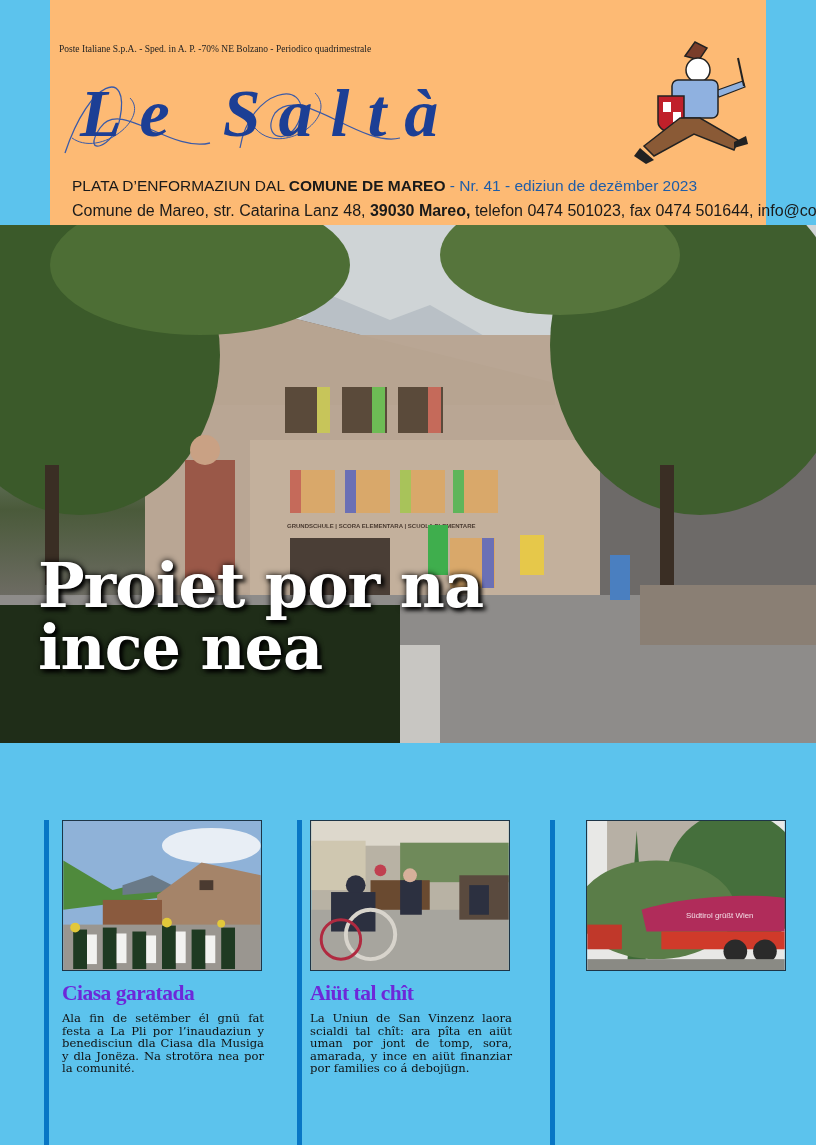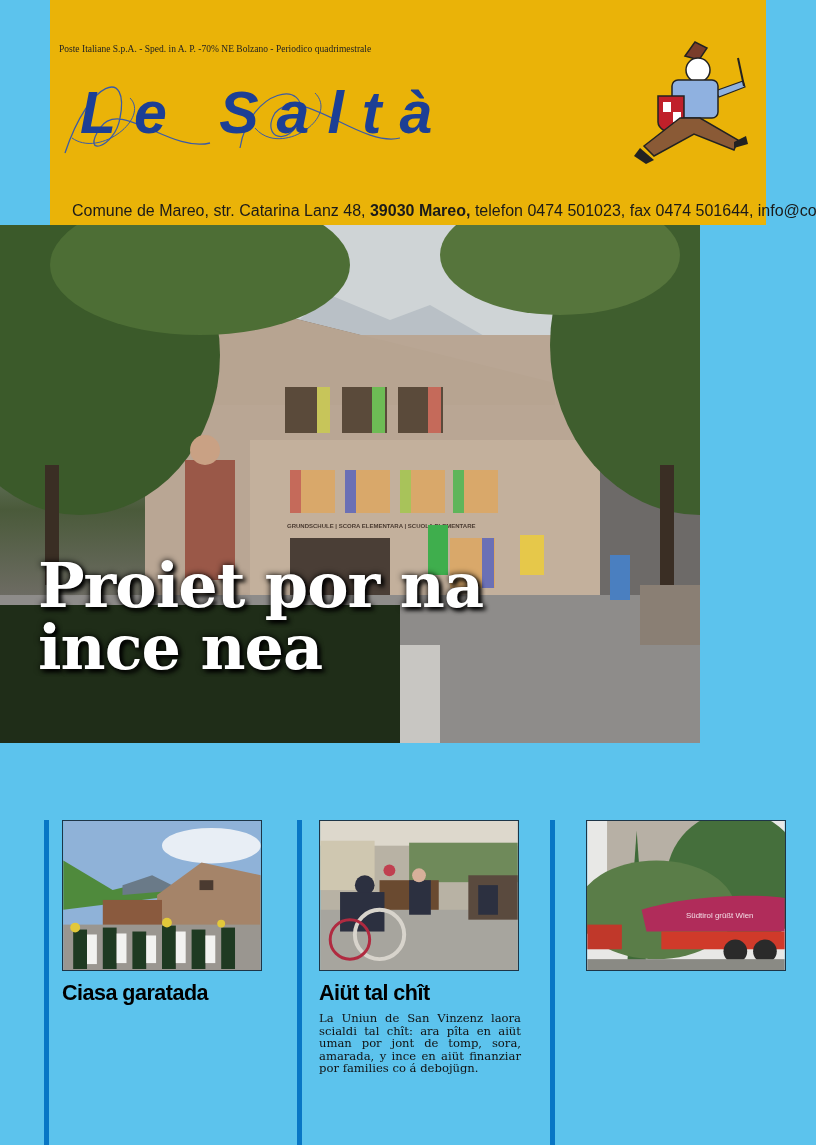--- a/index.html
+++ b/index.html
@@ -1,38 +1,38 @@
 <!DOCTYPE html>
 <html><head>
 <meta charset="utf-8">
 <style>
   * { box-sizing: border-box; margin: 0; padding: 0; }
   html, body { width: 816px; height: 1145px; overflow: hidden; }
   body { background: #5cc3ed; position: relative; font-family: "Liberation Sans", sans-serif; }
 
-  .masthead { position: absolute; left: 50px; top: 0; width: 716px; height: 225px; background: #eab308; }
+  .masthead { position: absolute; left: 50px; top: 0; width: 716px; height: 225px; background: #fdba74; }
   .postal { position: absolute; left: 9px; top: 44px; font-family: "Liberation Serif", serif; font-size: 9.5px; color: #222; }
   .logo { position: absolute; left: 10px; top: 58px; width: 530px; height: 110px; }
-  .logo-text { position: absolute; left: 20px; top: 0; font-family: Liberation Sans, sans-serif; font-style: italic; font-weight: bold;
-    font-size: 59px; color: #1c3f95; letter-spacing: 18px; line-height: 110px; }
+  .logo-text { position: absolute; left: 20px; top: 0; font-family: Liberation Serif, serif; font-style: italic; font-weight: bold;
+    font-size: 68px; color: #1c3f95; letter-spacing: 18px; line-height: 110px; }
   .mascot { position: absolute; left: 580px; top: 36px; width: 120px; height: 130px; }
   .subtitle { position: absolute; left: 22px; top: 177px; font-size: 15.5px; color: #1a1a1a; white-space: nowrap; }
   .subtitle b { font-weight: bold; }
   .subtitle .issue { color: #1f5da8; }
   .address { position: absolute; left: 22px; top: 202px; font-size: 16px; color: #1a1a1a; white-space: nowrap; }
 
-  .hero { position: absolute; left: 0; top: 225px; width: 700px; height: 518px; overflow: hidden;
+  .hero { position: absolute; left: 0; top: 225px; width: 816px; height: 518px; overflow: hidden;
     background: linear-gradient(180deg, #c7ccd0 0%, #9aa6a2 30%, #4a5a3a 55%, #6e6c64 72%, #8c8a88 100%); }
   .hero-title { position: absolute; left: 38px; top: 330px; font-family: "DejaVu Serif", serif; font-weight: bold;
     font-size: 62px; line-height: 62px; color: #ffffff; text-shadow: 3px 3px 4px #000, 0 0 6px #000; letter-spacing: -1px; }
 
   .bar { position: absolute; top: 820px; width: 5px; height: 325px; background: #0876c5; }
   .card { position: absolute; top: 820px; width: 202px; }
   .card-img { width: 200px; height: 151px; border: 1.5px solid #1d3547; overflow: hidden; display: block; }
-  .card-title { font-family: Liberation Sans, sans-serif; font-weight: bold; font-size: 21.5px; color: #000000; margin-top: 10px; letter-spacing: -0.5px; white-space: nowrap; }
+  .card-title { font-family: Liberation Serif, serif; font-weight: bold; font-size: 21.5px; color: #6d28d9; margin-top: 10px; letter-spacing: -0.5px; white-space: nowrap; }
   .card-text { font-family: "DejaVu Serif", serif; font-size: 11.6px; line-height: 12.5px; color: #111; margin-top: 6px; text-align: justify; }
 </style>
 </head>
 <body>
 
 <div class="masthead">
   <div class="postal">Poste Italiane S.p.A. - Sped. in A. P. -70% NE Bolzano - Periodico quadrimestrale</div>
 
   <div class="logo">
     <svg width="530" height="110" style="position:absolute;left:0;top:0">
@@ -51,20 +51,23 @@
     <path d="M108,22 l6,28" stroke="#222" stroke-width="2"></path>
     <rect x="42" y="44" width="46" height="38" rx="6" fill="#8fb1e0" stroke="#222" stroke-width="1.5"></rect>
     <path d="M28,60 h26 v26 c0,8 -13,12 -13,12 c0,0 -13,-4 -13,-12 z" fill="#c0202a" stroke="#222" stroke-width="1.5"></path>
     <rect x="33" y="66" width="8" height="10" fill="#fff"></rect>
     <rect x="43" y="76" width="8" height="10" fill="#fff"></rect>
     <path d="M50,82 l-36,28 l10,10 l40,-22 l40,16 l4,-10 l-38,-22 z" fill="#8a5a36" stroke="#222" stroke-width="1.5"></path>
     <path d="M10,112 l14,12 l-8,4 l-12,-8 z" fill="#222"></path>
     <path d="M104,106 l12,-6 l2,8 l-14,4 z" fill="#222"></path>
   </svg>
 
+  <div class="subtitle">
+    <span>PLATA D’ENFORMAZIUN DAL </span><b>COMUNE DE MAREO</b><span class="issue"> - </span><span class="issue">Nr. 41 - ediziun de dezëmber 2023</span>
+  </div>
   <div class="address">
     <span>Comune de Mareo, str. Catarina Lanz 48, </span><b>39030 Mareo,</b><span> telefon 0474 501023, fax 0474 501644, info@comun.mareo.bz.it</span>
   </div>
 </div>
 
 <div class="hero">
   <svg width="816" height="518" viewBox="0 0 816 518" style="position:absolute;left:0;top:0">
     <rect x="0" y="0" width="816" height="200" fill="#cfd4d6"></rect>
     <path d="M280,110 L330,70 L390,95 L430,80 L500,120 L500,140 L280,140 z" fill="#b9c0c6"></path>
     <path d="M140,110 L240,80 L560,160 L560,160 L140,160 z" fill="#5a4a40"></path>
@@ -143,23 +146,24 @@
         <rect x="114" y="112" width="10" height="32"></rect>
         <rect x="144" y="116" width="10" height="28"></rect>
       </g>
     <g fill="#e2c83a">
         <circle cx="12" cy="108" r="5"></circle>
         <circle cx="105" cy="103" r="5"></circle>
         <circle cx="160" cy="104" r="4"></circle>
       </g>
   </svg>
   <div class="card-title">Ciasa garatada</div>
-</div>
-
-<div class="card" style="left:319px">
+  <div class="card-text">Ala fin de setëmber él gnü fat festa a La Pli por l’inaudaziun y benedisciun dla Ciasa dla Musiga y dla Jonëza. Na strotöra nea por la comunité.</div>
+</div>
+
+<div class="card" style="left:310px">
   <svg class="card-img" viewBox="0 0 200 151">
     <rect width="200" height="151" fill="#b8b2a4"></rect>
     <rect x="0" y="0" width="200" height="25" fill="#ddd8cc"></rect>
     <rect x="90" y="22" width="110" height="40" fill="#6f8a5a"></rect>
     <rect x="0" y="20" width="55" height="50" fill="#cfc7b0"></rect>
     <rect x="0" y="90" width="200" height="61" fill="#a7a59e"></rect>
     <rect x="60" y="60" width="60" height="30" fill="#6a4a30"></rect>
     <rect x="150" y="55" width="50" height="45" fill="#5a4a3e"></rect>
     <g fill="#2c3040">
         <circle cx="45" cy="65" r="10"></circle>

